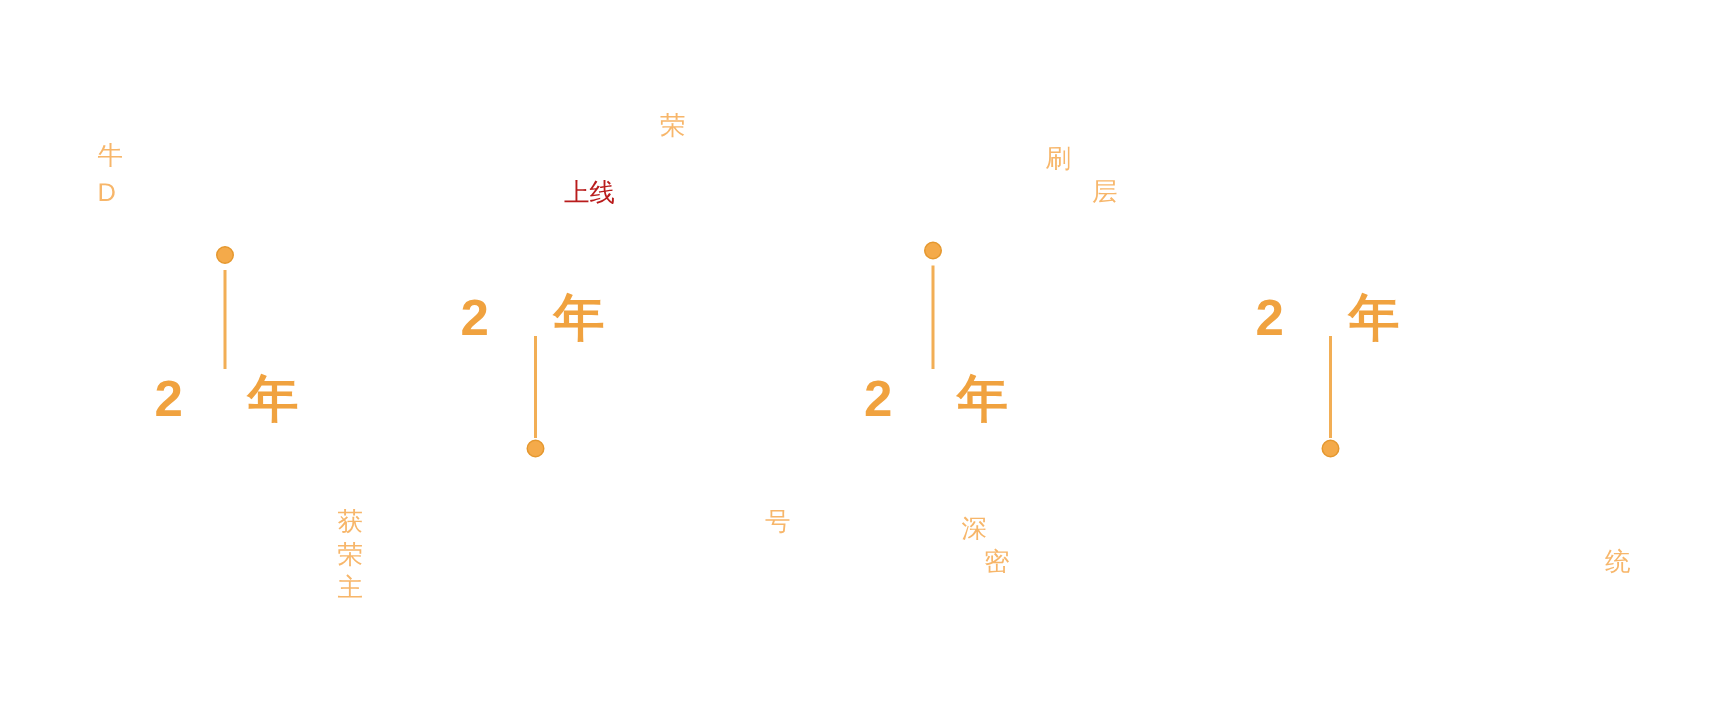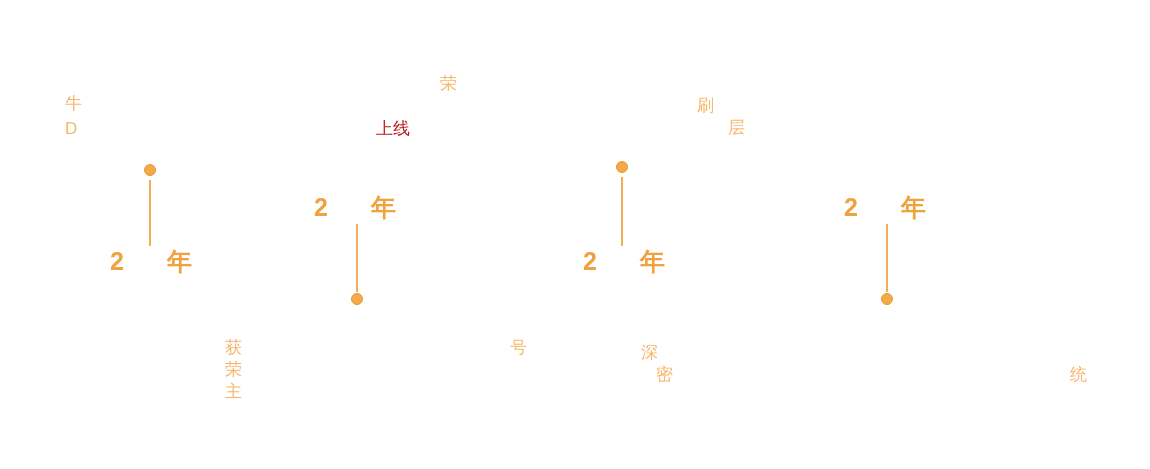--- a/index.html
+++ b/index.html
@@ -24,21 +24,21 @@
     position: absolute;
     width: 12px;
     height: 12px;
     border-radius: 50%;
     transform: translate(-50%, -50%);
     box-sizing: border-box;
   }
   .year {
     position: absolute;
     transform: translateX(-50%);
-    font-size: 25px;
+    font-size: 34px;
     font-weight: bold;
     white-space: nowrap;
     line-height: 1;
   }
   .year .gap {
     display: inline-block;
     width: 43px;
   }
   .frag {
     position: absolute;

